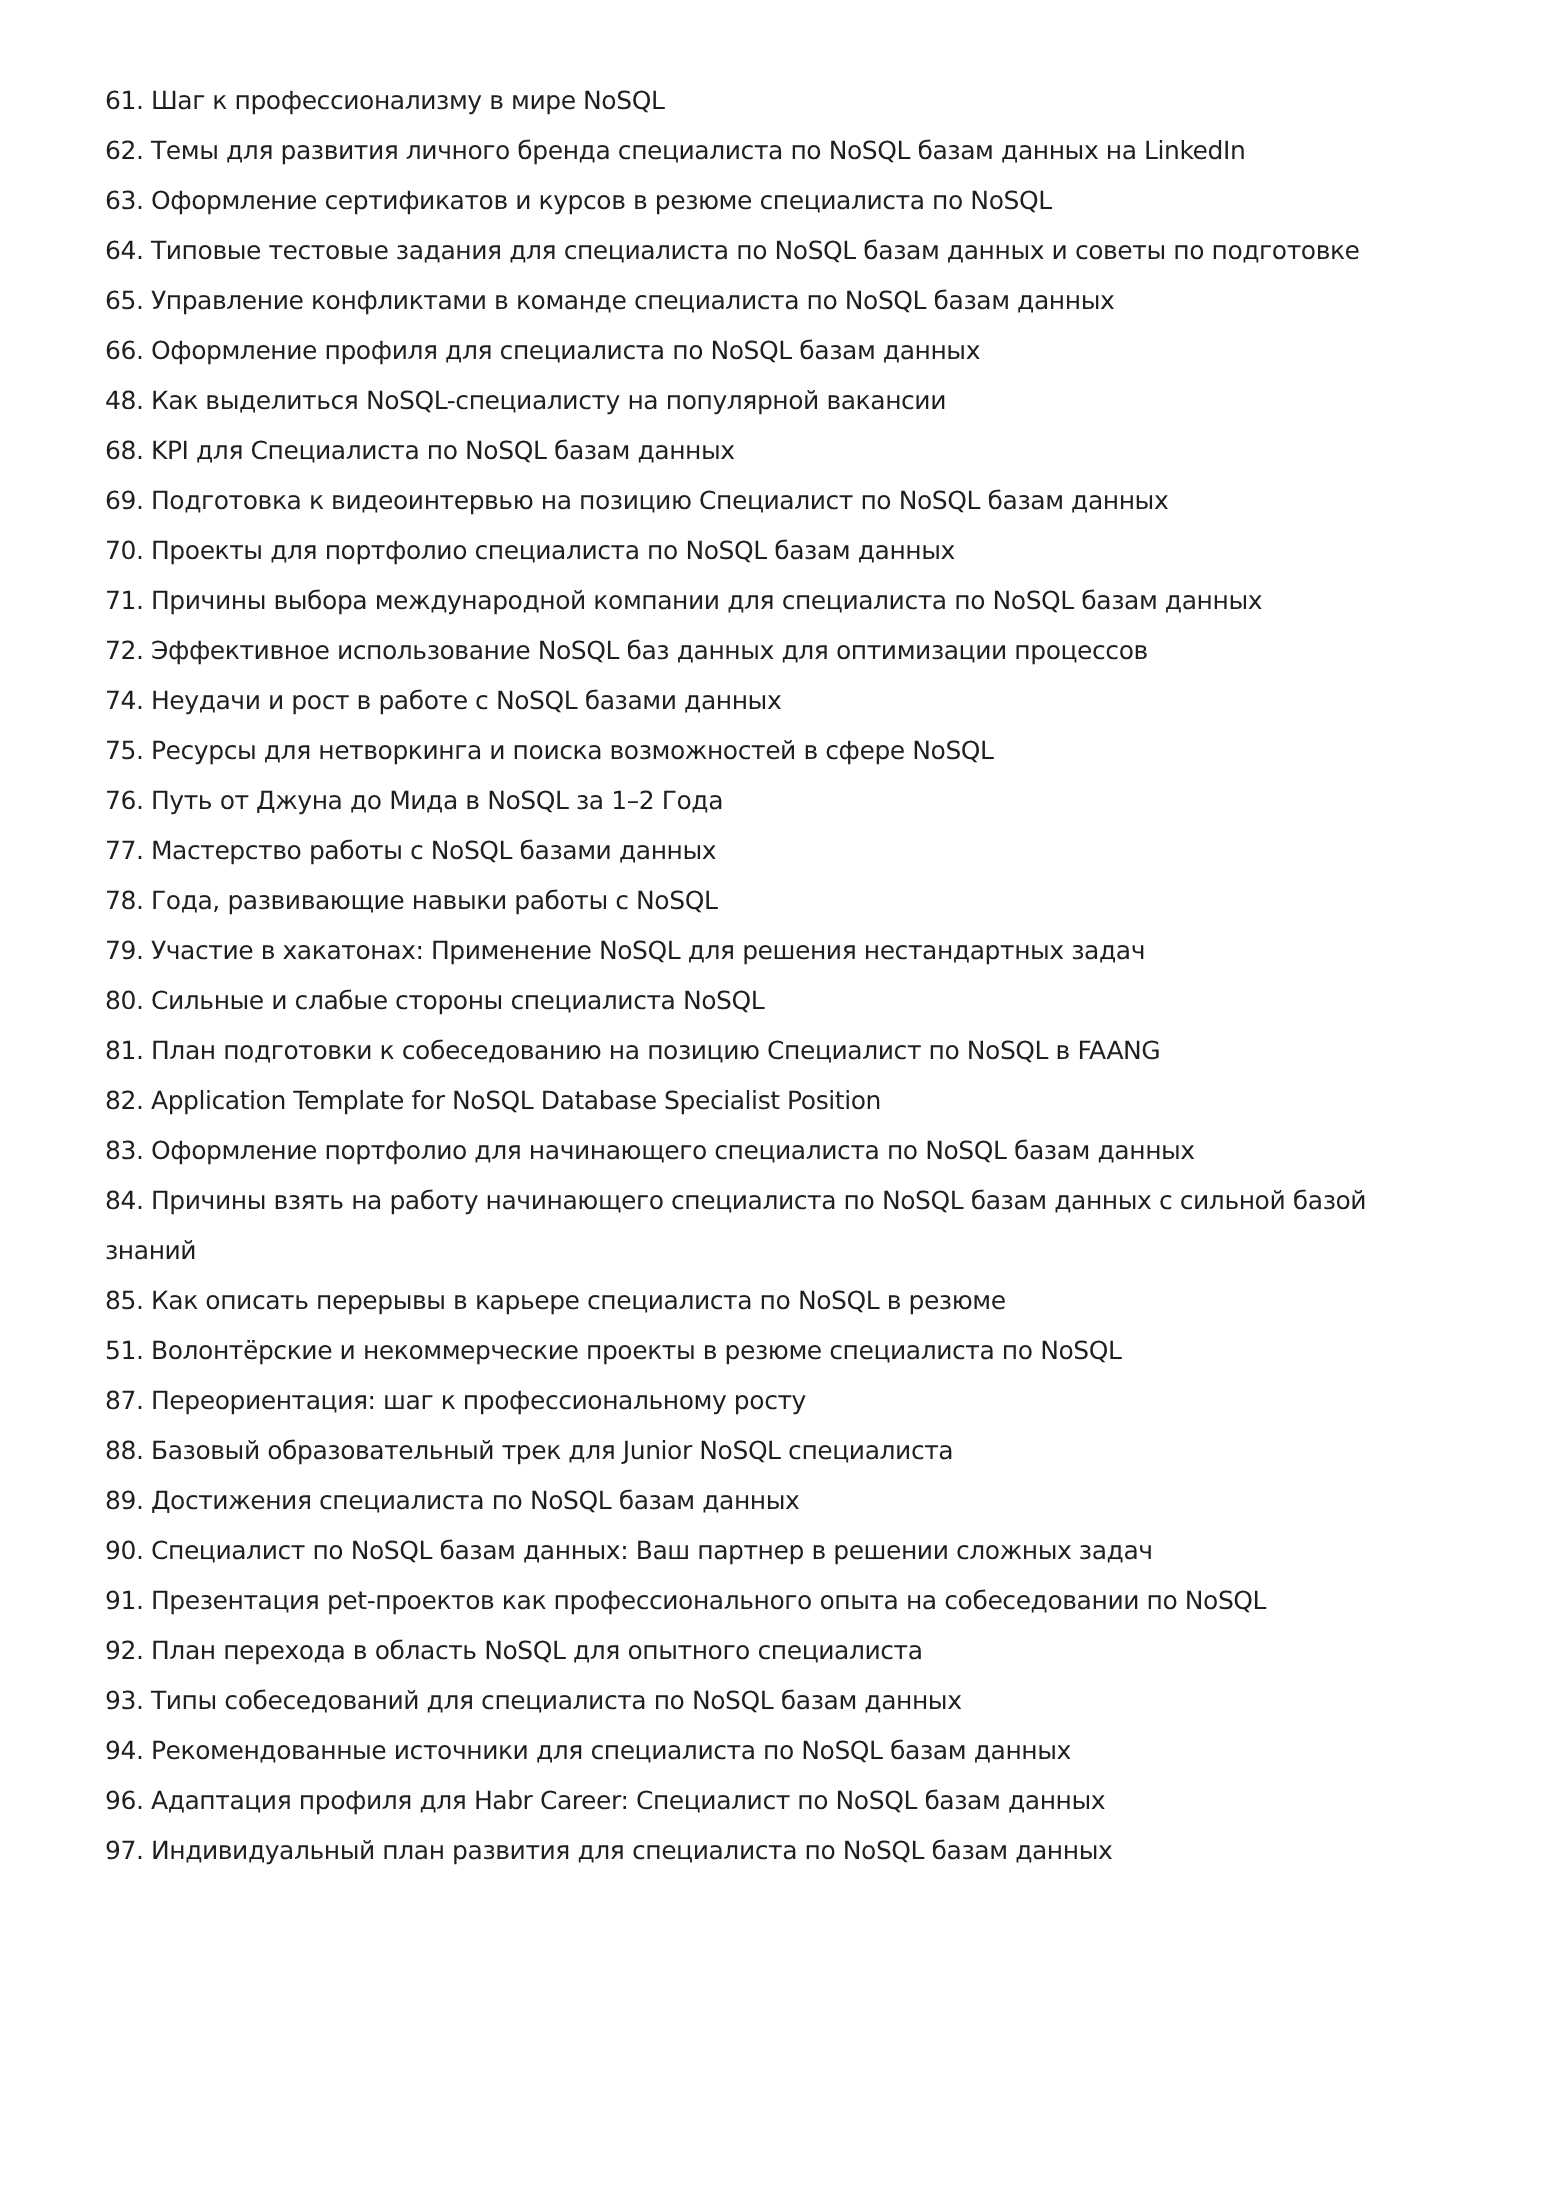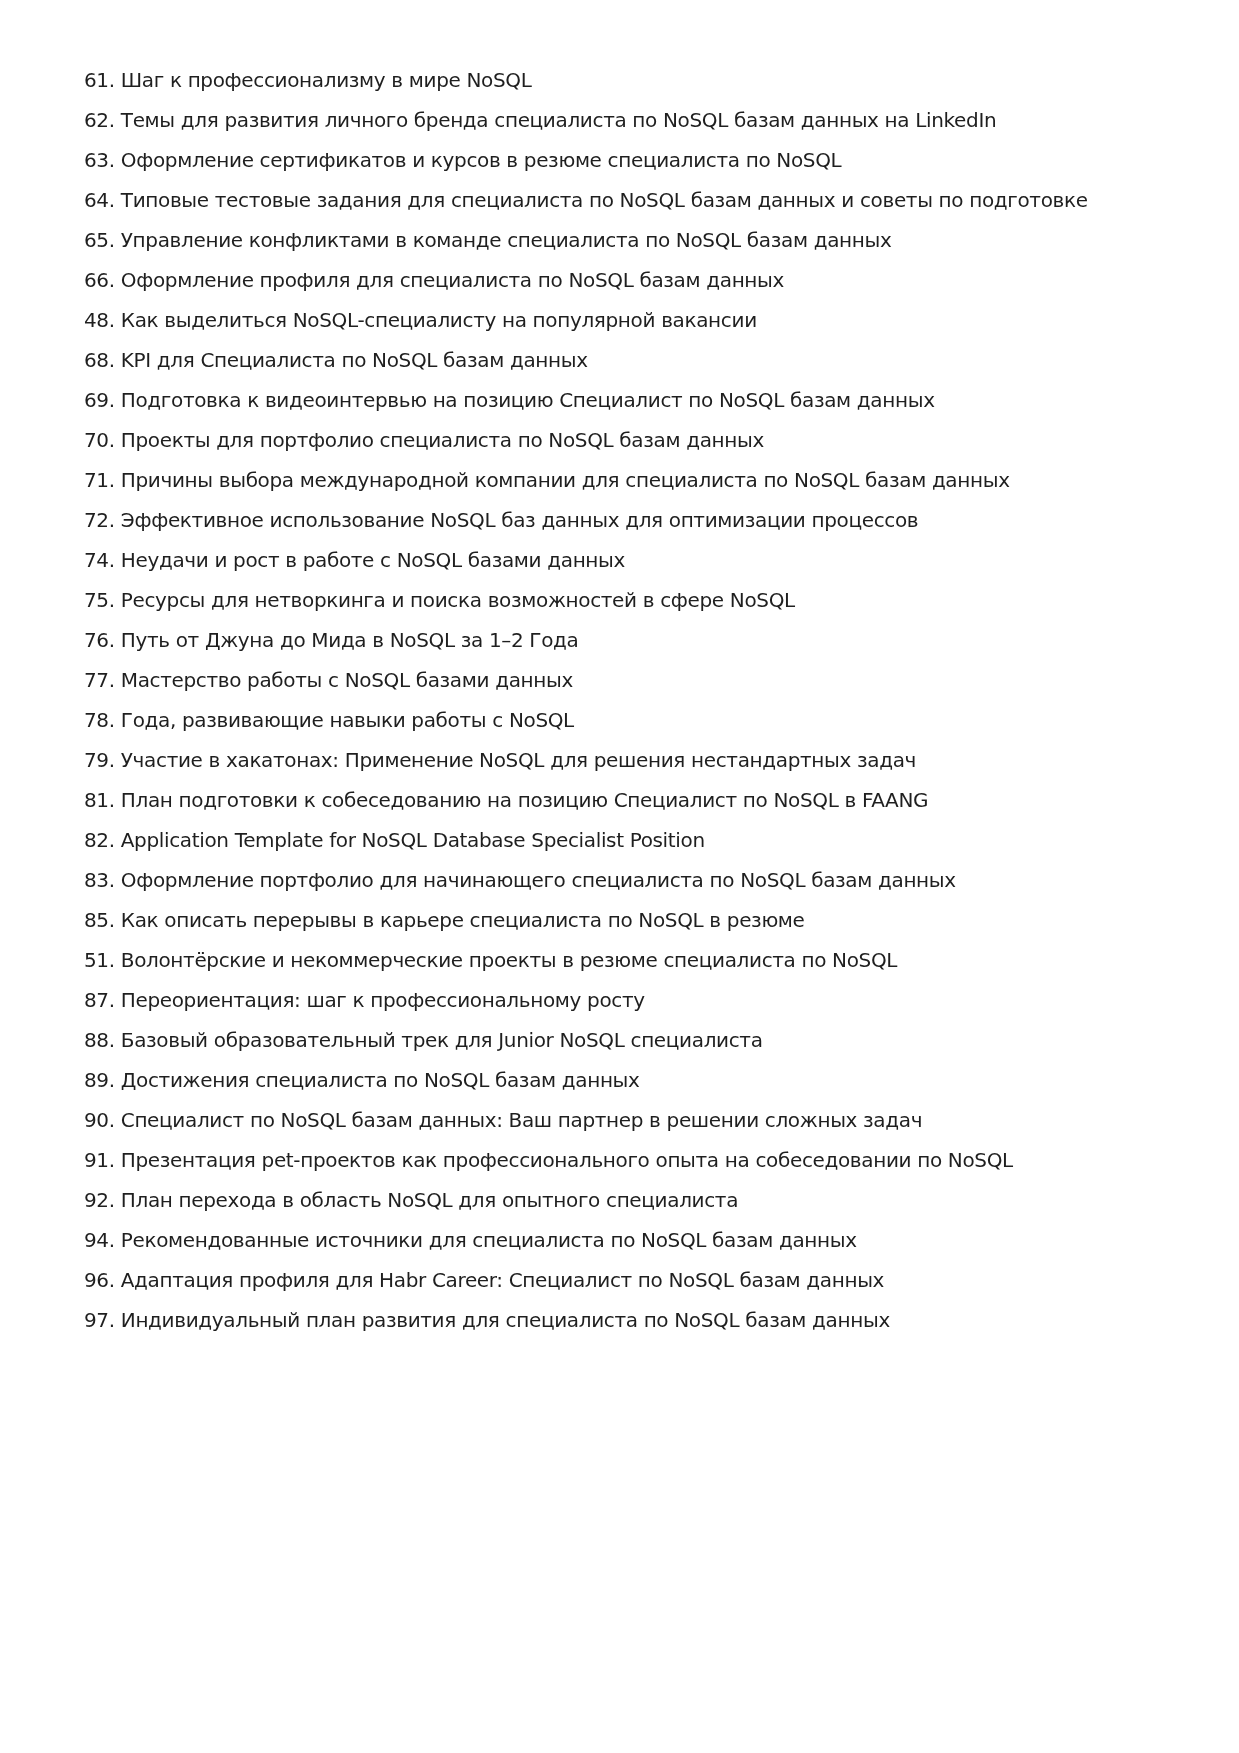--- a/index.html
+++ b/index.html
@@ -47,27 +47,30 @@
     <p class="item"><span class="num">69.</span> <span class="txt">Подготовка к видеоинтервью на позицию Специалист по NoSQL базам данных</span></p>
     <p class="item"><span class="num">70.</span> <span class="txt">Проекты для портфолио специалиста по NoSQL базам данных</span></p>
     <p class="item"><span class="num">71.</span> <span class="txt">Причины выбора международной компании для специалиста по NoSQL базам данных</span></p>
     <p class="item"><span class="num">72.</span> <span class="txt">Эффективное использование NoSQL баз данных для оптимизации процессов</span></p>
     <p class="item"><span class="num">74.</span> <span class="txt">Неудачи и рост в работе с NoSQL базами данных</span></p>
     <p class="item"><span class="num">75.</span> <span class="txt">Ресурсы для нетворкинга и поиска возможностей в сфере NoSQL</span></p>
     <p class="item"><span class="num">76.</span> <span class="txt">Путь от Джуна до Мида в NoSQL за 1–2 Года</span></p>
     <p class="item"><span class="num">77.</span> <span class="txt">Мастерство работы с NoSQL базами данных</span></p>
     <p class="item"><span class="num">78.</span> <span class="txt">Года, развивающие навыки работы с NoSQL</span></p>
     <p class="item"><span class="num">79.</span> <span class="txt">Участие в хакатонах: Применение NoSQL для решения нестандартных задач</span></p>
+    <p class="item"><span class="num">80.</span> <span class="txt">Сильные и слабые стороны специалиста NoSQL</span></p>
     <p class="item"><span class="num">81.</span> <span class="txt">План подготовки к собеседованию на позицию Специалист по NoSQL в FAANG</span></p>
     <p class="item"><span class="num">82.</span> <span class="txt">Application Template for NoSQL Database Specialist Position</span></p>
     <p class="item"><span class="num">83.</span> <span class="txt">Оформление портфолио для начинающего специалиста по NoSQL базам данных</span></p>
+    <p class="item"><span class="num">84.</span> <span class="txt">Причины взять на работу начинающего специалиста по NoSQL базам данных с сильной базой знаний</span></p>
     <p class="item"><span class="num">85.</span> <span class="txt">Как описать перерывы в карьере специалиста по NoSQL в резюме</span></p>
     <p class="item"><span class="num">51.</span> <span class="txt">Волонтёрские и некоммерческие проекты в резюме специалиста по NoSQL</span></p>
     <p class="item"><span class="num">87.</span> <span class="txt">Переориентация: шаг к профессиональному росту</span></p>
     <p class="item"><span class="num">88.</span> <span class="txt">Базовый образовательный трек для Junior NoSQL специалиста</span></p>
     <p class="item"><span class="num">89.</span> <span class="txt">Достижения специалиста по NoSQL базам данных</span></p>
     <p class="item"><span class="num">90.</span> <span class="txt">Специалист по NoSQL базам данных: Ваш партнер в решении сложных задач</span></p>
     <p class="item"><span class="num">91.</span> <span class="txt">Презентация pet-проектов как профессионального опыта на собеседовании по NoSQL</span></p>
     <p class="item"><span class="num">92.</span> <span class="txt">План перехода в область NoSQL для опытного специалиста</span></p>
+    <p class="item"><span class="num">93.</span> <span class="txt">Типы собеседований для специалиста по NoSQL базам данных</span></p>
     <p class="item"><span class="num">94.</span> <span class="txt">Рекомендованные источники для специалиста по NoSQL базам данных</span></p>
     <p class="item"><span class="num">96.</span> <span class="txt">Адаптация профиля для Habr Career: Специалист по NoSQL базам данных</span></p>
     <p class="item"><span class="num">97.</span> <span class="txt">Индивидуальный план развития для специалиста по NoSQL базам данных</span></p>
   </div>
 
 </body></html>

